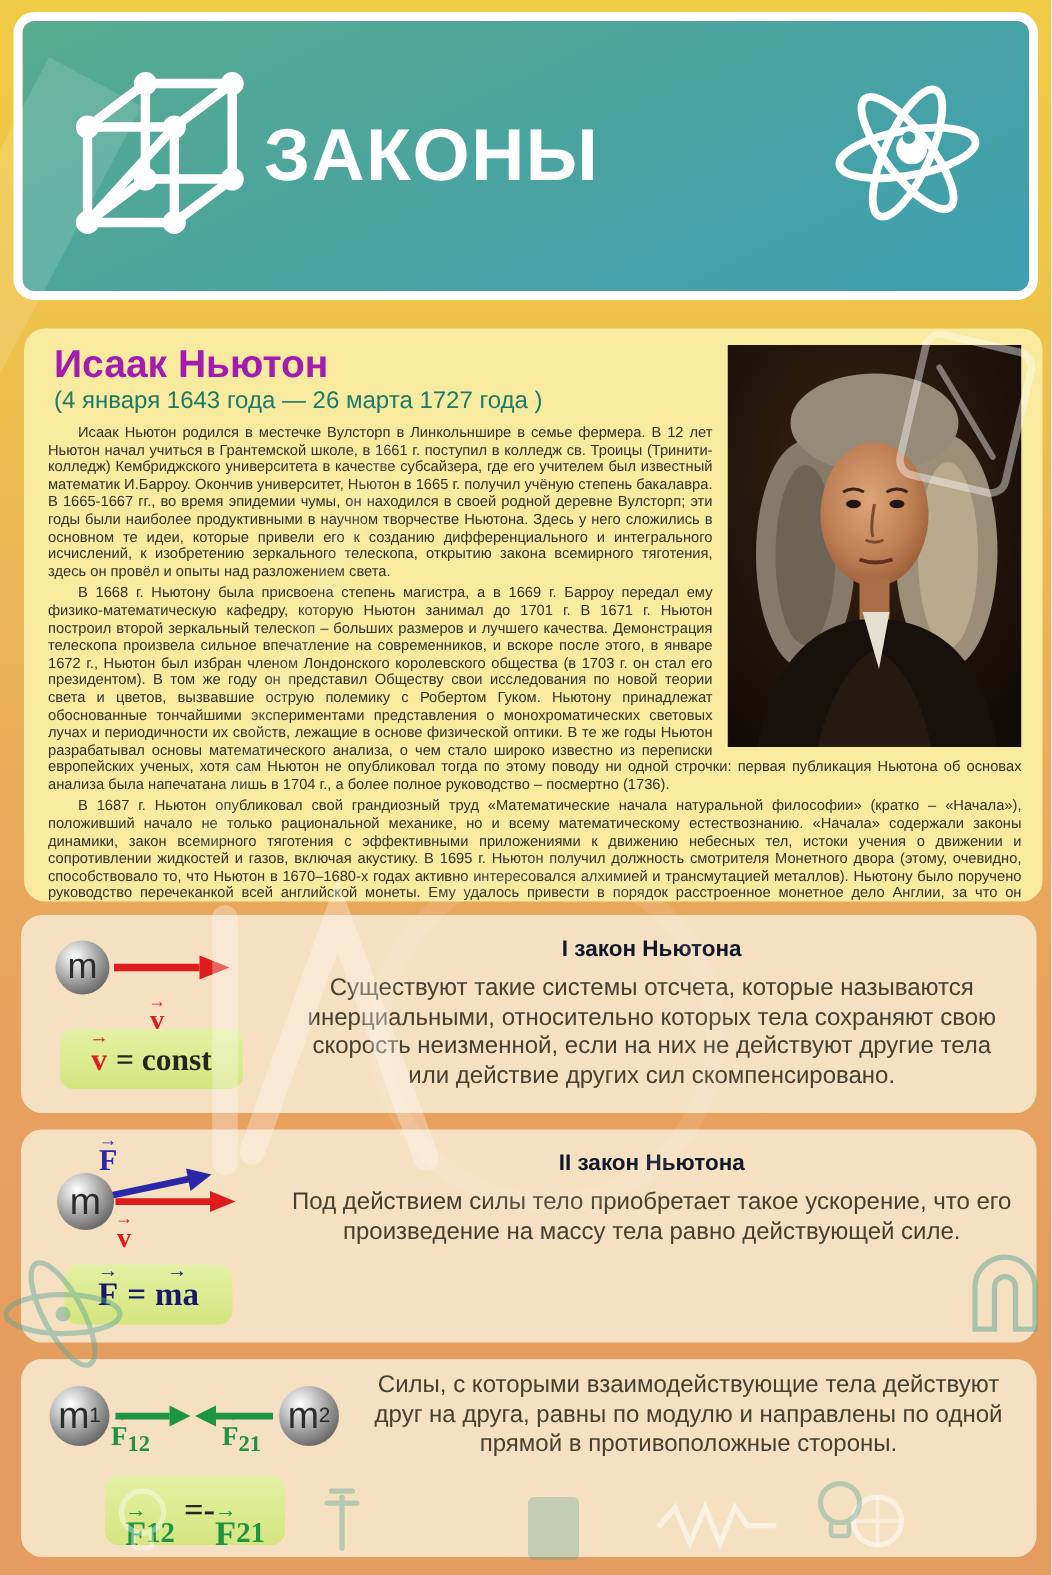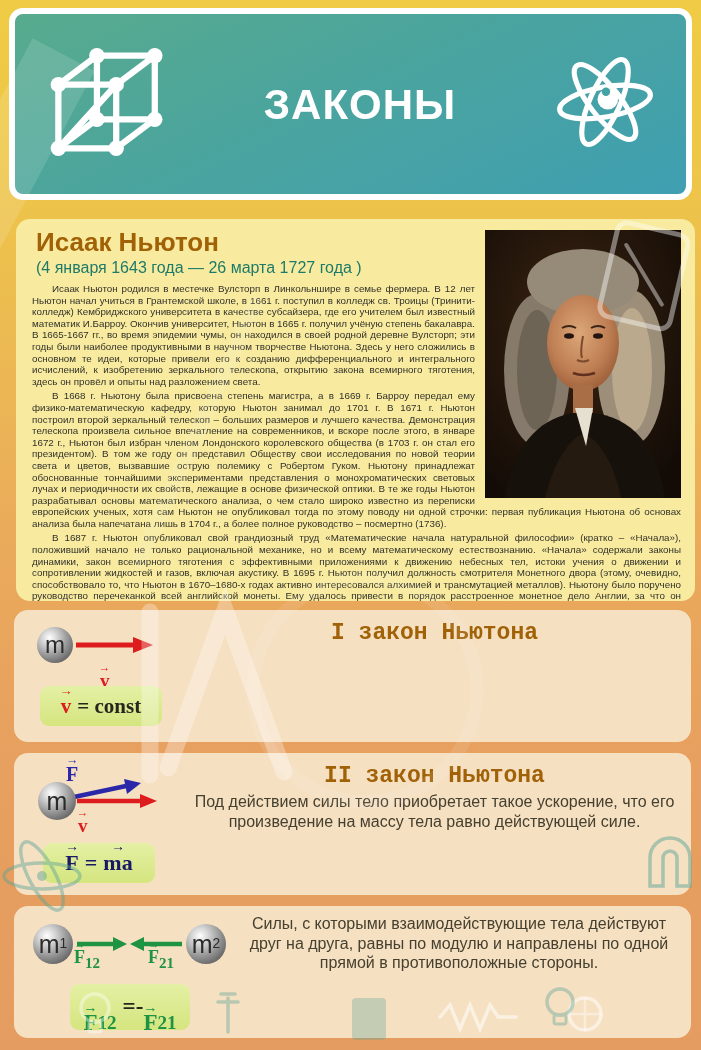--- a/index.html
+++ b/index.html
@@ -8,39 +8,39 @@
     background:linear-gradient(180deg,#f0cb45 0%,#eec746 14%,#ecba52 32%,#eaaa5b 52%,#e7a05f 72%,#e59c60 100%);}
   .doodles{position:absolute;left:0;top:0;width:701px;height:1050px;pointer-events:none;z-index:3;}
   
   .banner{position:absolute;left:9px;top:8px;width:683px;height:192px;box-sizing:border-box;
     border:6px solid #ffffff;border-radius:14px;z-index:2;
     background:linear-gradient(155deg,#58ab8d 0%,#4aa49f 48%,#3f9fb1 100%);
     display:flex;align-items:center;}
   .banner .icon-wrap{flex:0 0 auto;}
   .lattice{margin-left:26px;}
   .atomic{margin-right:20px;}
-  .poster-title{flex:1;text-align:center;color:#ffffff;font-weight:800;
-    font-size:42px;line-height:59px;letter-spacing:1px;}
+  .poster-title{flex:1;color:#ffffff;font-weight:800;
+    font-size:49px;line-height:59px;letter-spacing:1px;}
   
   .bio{position:absolute;left:16px;top:219px;width:679px;height:382px;box-sizing:border-box;
     background:#f8eb9f;border-radius:14px;padding:8px 14px 8px 16px;z-index:2;overflow:hidden;}
   .portrait{float:right;width:196px;height:268px;margin:3px 0 6px 10px;}
-  .bio h1{margin:0 4px 1px 4px;font-size:26px;line-height:30px;font-weight:bold;color:#a16207;}
+  .bio h1{margin:0 4px 1px 4px;font-size:26px;line-height:30px;font-weight:bold;color:#a21caf;}
   .bio .dates{margin:0 0 6px 4px;font-size:16px;line-height:19px;color:#1e7a68;}
   .bio p{margin:0 0 3px 0;font-size:9.8px;line-height:11.6px;color:#32312a;
     text-align:justify;text-indent:20px;}
   
   .law{position:absolute;left:14px;width:677px;box-sizing:border-box;
     background:#f6e0c2;border-radius:14px;z-index:2;}
   .law1{top:610px;height:132px;}
   .law2{top:753px;height:142px;}
   .law3{top:906px;height:132px;}
   .law-body{position:absolute;top:8px;left:180px;right:16px;text-align:center;}
   .law3 .law-body{left:225px;right:12px;}
-  .law-body h2{margin:2px 0 3px 0;font-size:23px;line-height:26px;font-weight:bold;color:#a16207;font-family:Liberation Mono, monospace;}
+  .law-body h2{margin:2px 0 3px 0;font-size:15px;line-height:26px;font-weight:bold;color:#0f172a;}
   .law-body p{margin:0;font-size:16px;line-height:19.5px;color:#45402f;}
   .diagram{position:absolute;left:0;top:0;width:250px;height:100%;}
   .diagram svg{position:absolute;left:0;top:0;}
   .ball{position:absolute;border-radius:50%;display:flex;align-items:center;justify-content:center;
     background:radial-gradient(circle at 35% 30%,#ffffff 0%,#d9d9d9 20%,#9b9b9b 50%,#636363 80%,#4d4d4d 100%);
     color:#2b2b2b;font-family:"Liberation Sans",sans-serif;}
   .ball sub{font-size:0.55em;line-height:0;}
   .dlabel{position:absolute;font-family:"Liberation Serif",serif;font-weight:bold;}
   .vec{position:relative;display:inline-block;}
   .vec::before{content:"\2192";position:absolute;left:50%;transform:translateX(-50%);
@@ -182,20 +182,21 @@
         <span class="vec">v</span>
       </span>
       <div class="fbox" style="left:26px;top:76px;width:122px;height:40px;font-size:21px;">
         <span class="vec c-red">v</span>
         <span class="gap"></span>
         <span class="c-dark">= const</span>
       </div>
     </div>
     <div class="law-body">
       <h2>I закон Ньютона</h2>
+      <p>Существуют такие системы отсчета, которые называются инерциальными, относительно которых тела сохраняют свою скорость неизменной, если на них не действуют другие тела или действие других сил скомпенсировано.</p>
     </div>
   </section>
 
   <section class="law law2">
     <div class="diagram">
       <svg width="200" height="142" viewBox="0 0 200 142">
         <line x1="60" y1="44" x2="112" y2="33" stroke="#2a28a8" stroke-width="4.5"></line>
         <polygon points="110,26 127,30 113,41" fill="#2a28a8"></polygon>
         <line x1="63" y1="48" x2="126" y2="48" stroke="#dd1d1d" stroke-width="4.5"></line>
         <polygon points="126,41 143,48 126,55" fill="#dd1d1d"></polygon>

